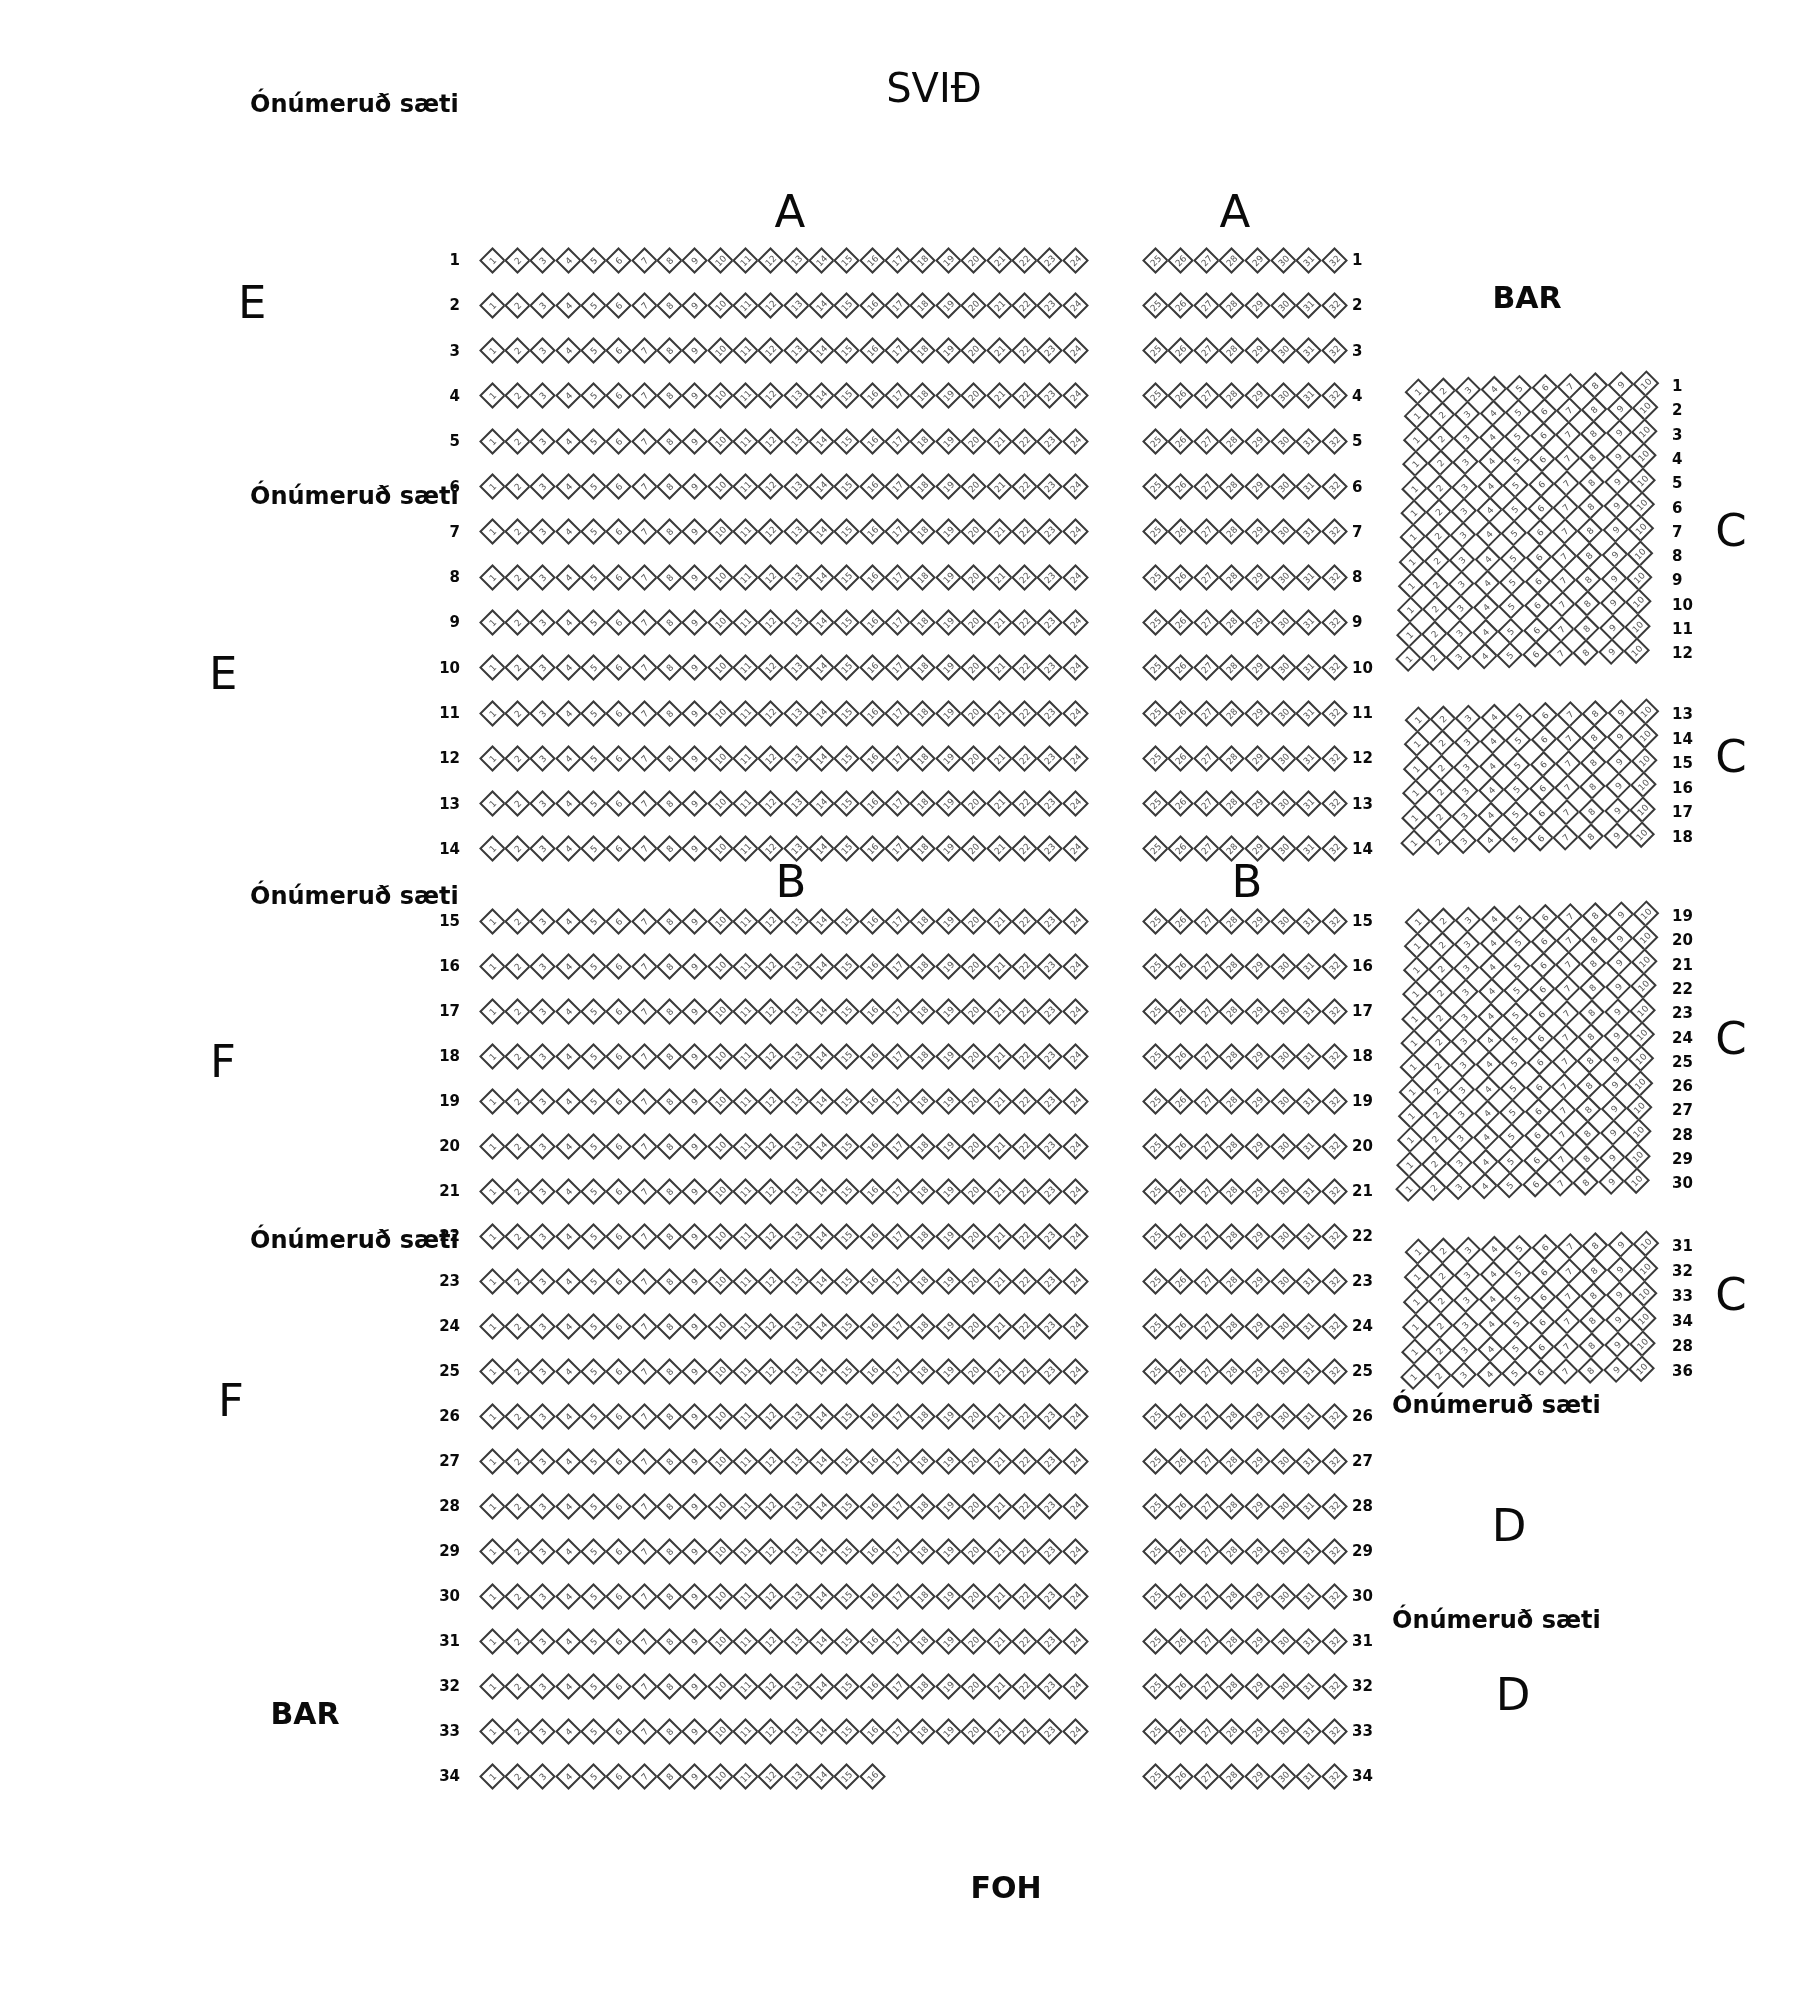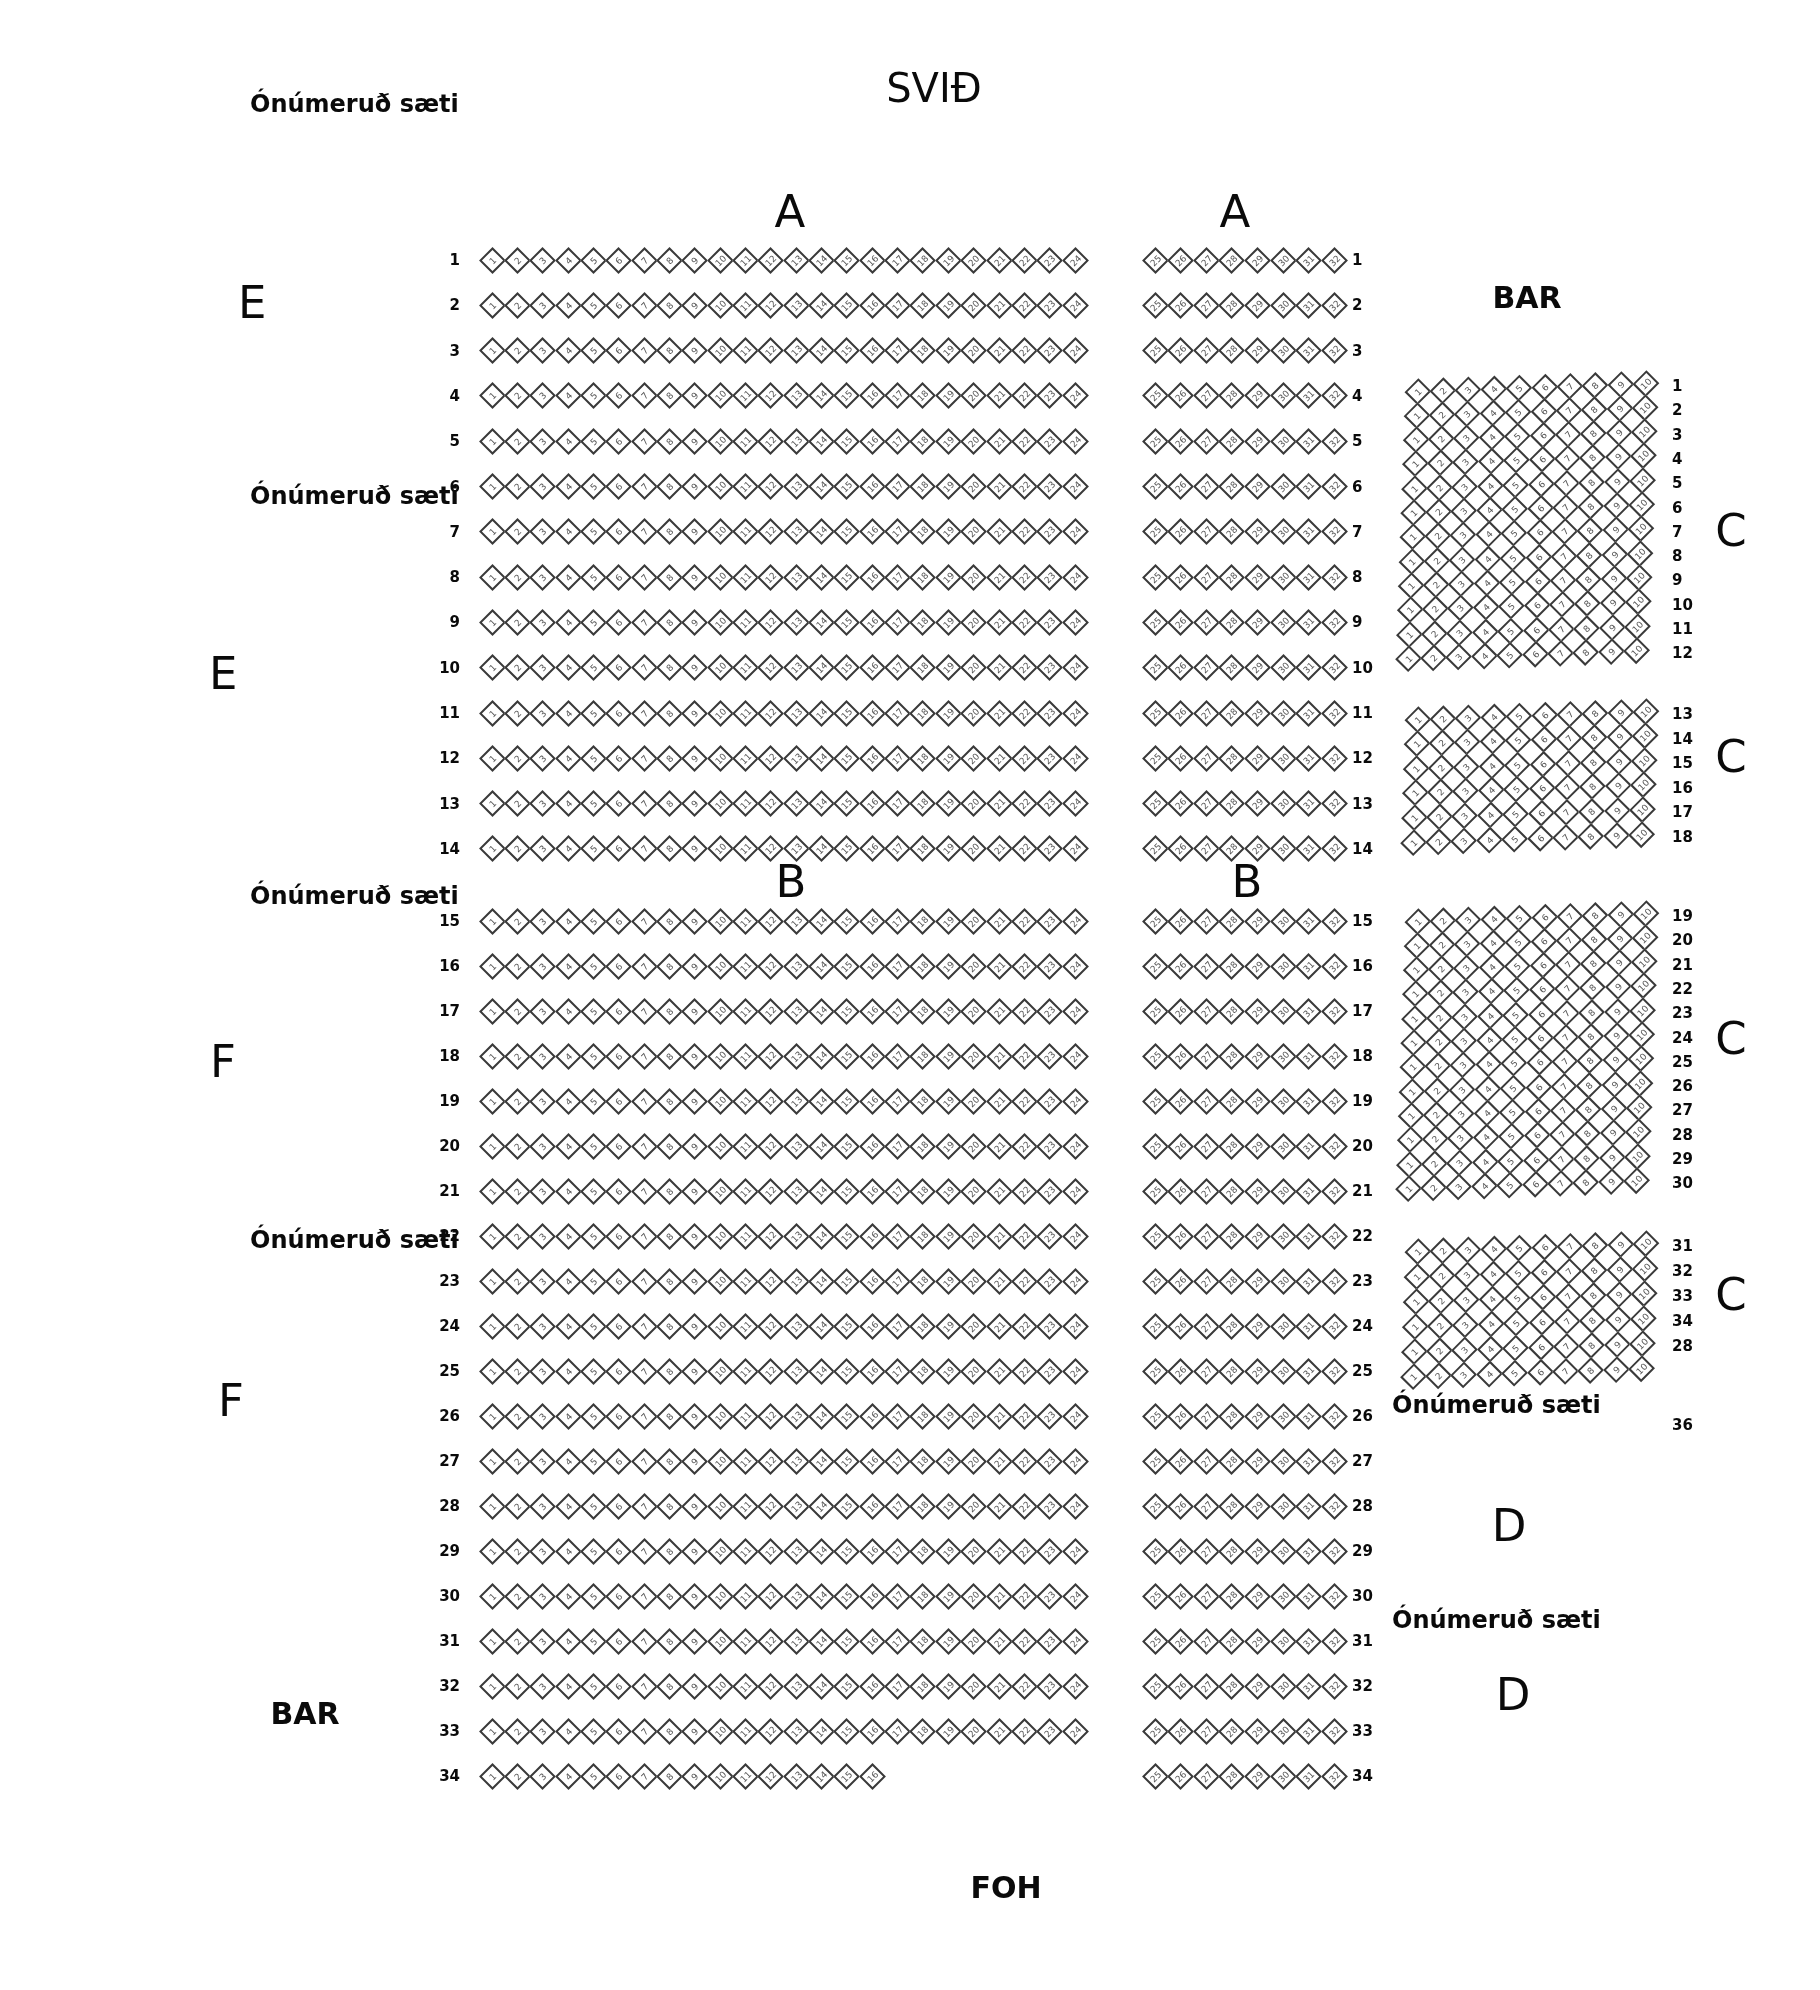--- a/index.html
+++ b/index.html
@@ -4485,14 +4485,14 @@
       </div>
       <div class="seat" style="left: 242.1px; top: 131.5px;">
         <span>10</span>
       </div>
     </div>
     <div class="rowlab right" style="left: 1672px; top: 1237px;">31</div>
     <div class="rowlab right" style="left: 1672px; top: 1262px;">32</div>
     <div class="rowlab right" style="left: 1672px; top: 1287px;">33</div>
     <div class="rowlab right" style="left: 1672px; top: 1312px;">34</div>
     <div class="rowlab right" style="left: 1672px; top: 1337px;">28</div>
-    <div class="rowlab right" style="left: 1672px; top: 1416px; text-align: right;">36</div>
+    <div class="rowlab right" style="left: 1672px; top: 1362px; text-align: right;">36</div>
   </div>
 
 </body></html>

